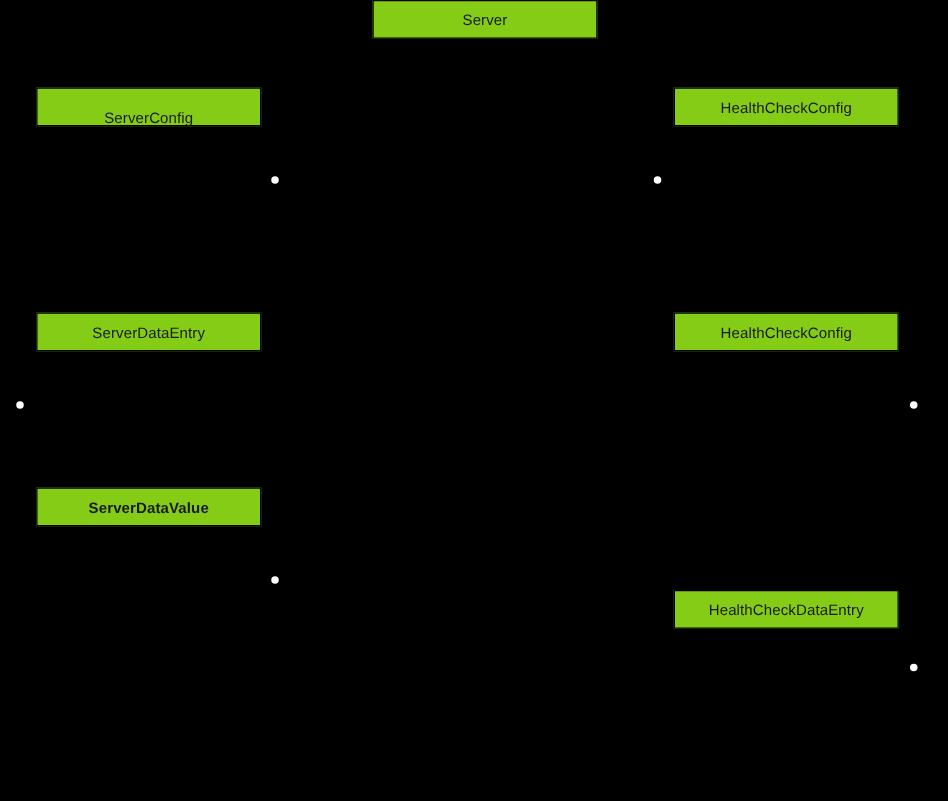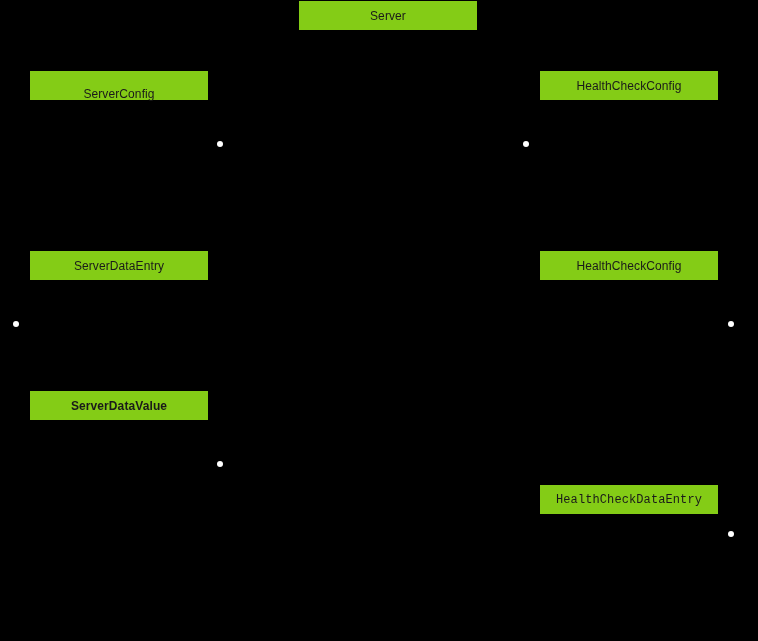--- a/index.html
+++ b/index.html
@@ -67,21 +67,21 @@
   </div>
 
   <div class="node" style="left:539px; top:250px; width:180px; height:31px;">
     <span class="node-label">HealthCheckConfig</span>
   </div>
 
   <div class="node" style="left:29px; top:390px; width:180px; height:31px;font-weight:bold;">
     <span class="node-label">ServerDataValue</span>
   </div>
 
-  <div class="node" style="left:539px; top:484px; width:180px; height:31px;font-family:Liberation Mono, monospace;">
+  <div class="node" style="left:539px; top:472px; width:180px; height:31px;">
     <span class="node-label">HealthCheckDataEntry</span>
   </div>
 
   <div class="marker" style="left:217px; top:141px;"></div>
   <div class="marker" style="left:523px; top:141px;"></div>
   <div class="marker" style="left:13px; top:321px;"></div>
   <div class="marker" style="left:728px; top:321px;"></div>
   <div class="marker" style="left:217px; top:461px;"></div>
   <div class="marker" style="left:728px; top:531px;"></div>
 

